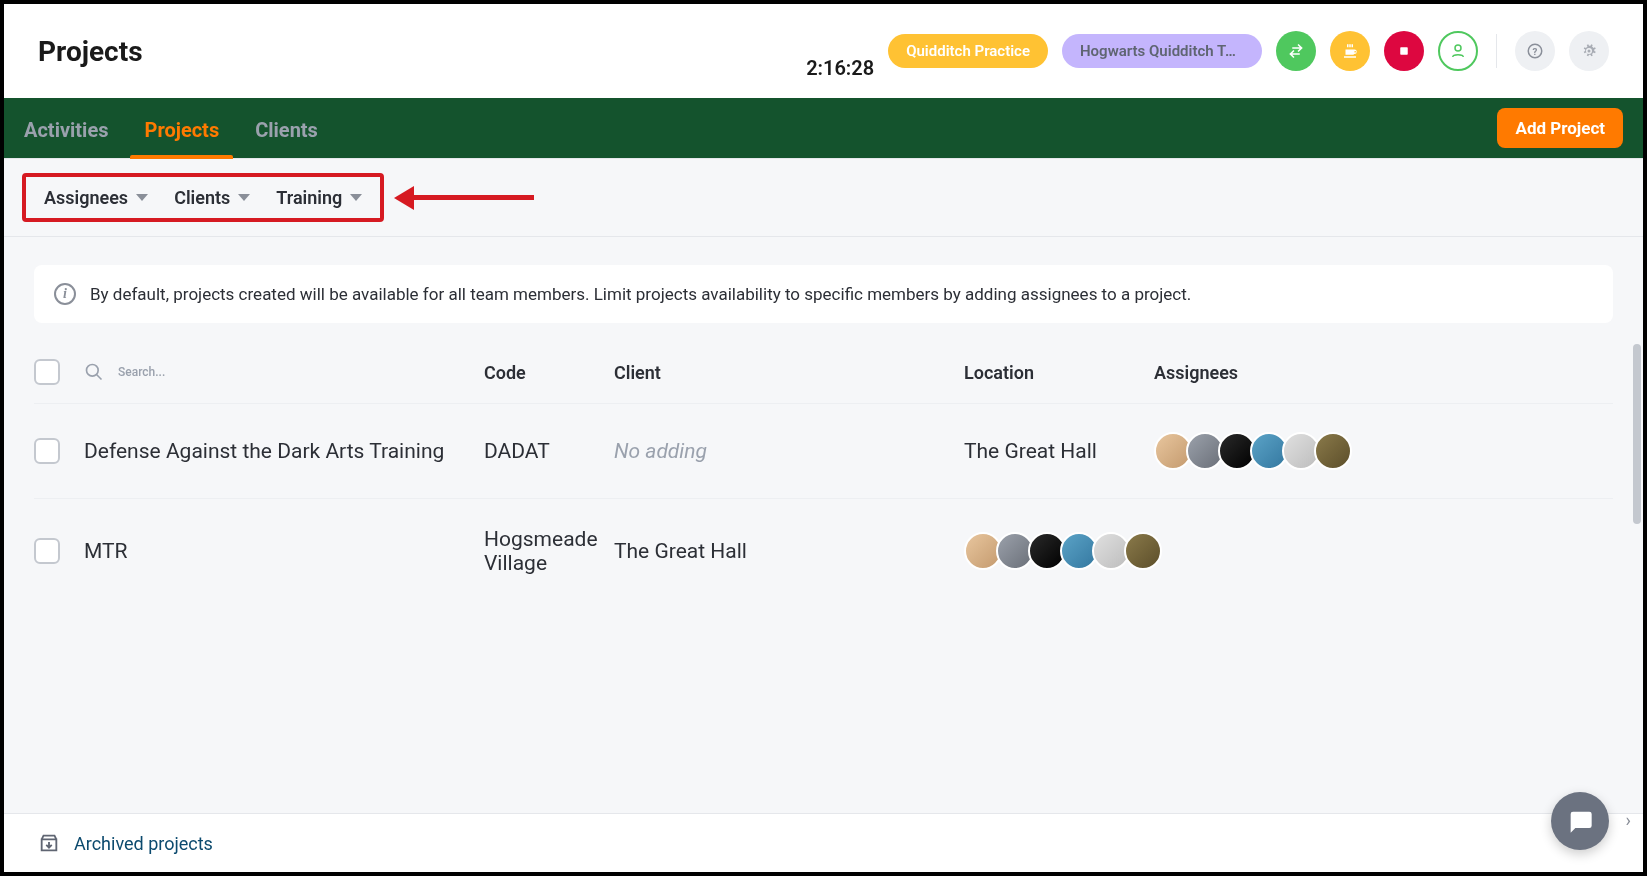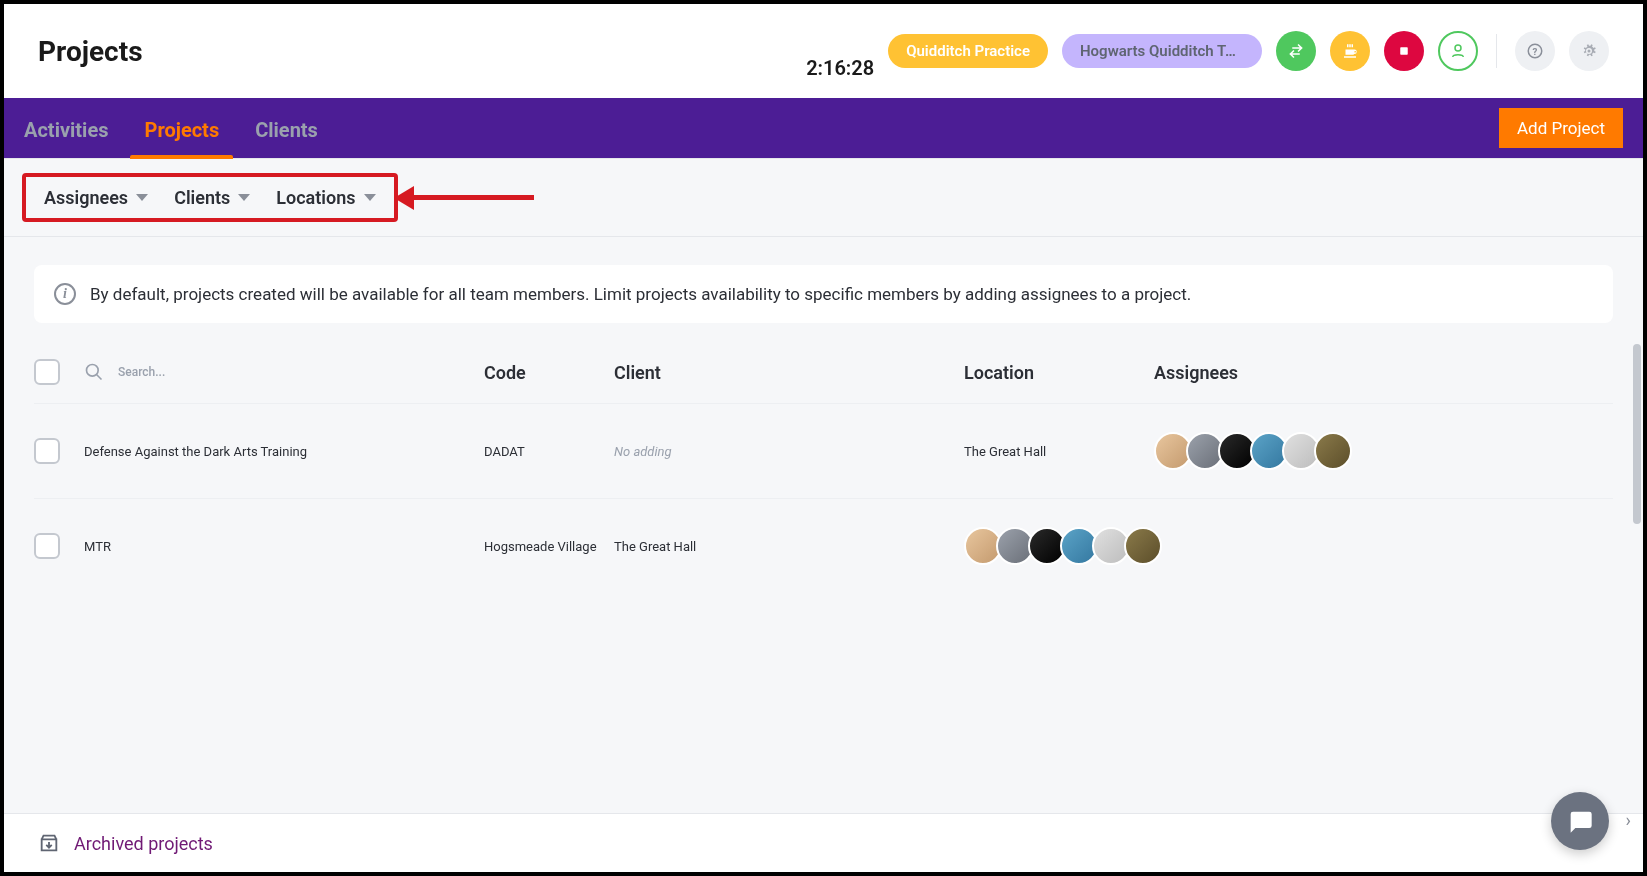--- a/index.html
+++ b/index.html
@@ -90,21 +90,21 @@
       background: #f6f7f9;
       display: flex;
       flex-direction: column;
       overflow: hidden;
     }
     .tab-bar {
       display: flex;
       align-items: center;
       justify-content: space-between;
       padding: 0 20px;
-      background: #4c1d95;
+      background: #14532d;
       border-bottom: 1px solid #e5e7eb;
     }
     .tabs {
       display: flex;
       gap: 36px;
     }
     .tab {
       font-size: 20px;
       font-weight: 700;
       color: #9aa1ad;
@@ -122,23 +122,23 @@
       left: -14px;
       right: -14px;
       height: 4px;
       background: #ff7a00;
       border-radius: 2px 2px 0 0;
     }
     .add-btn {
       background: #ff7a00;
       color: #fff;
       font-size: 17px;
-      font-weight: 400;
+      font-weight: 700;
       padding: 10px 18px;
-      border-radius: 0;
+      border-radius: 8px;
       border: none;
       cursor: pointer;
     }
     .filter-bar {
       position: relative;
       padding: 14px 18px;
       border-bottom: 1px solid #e5e7eb;
     }
     .filter-box {
       display: inline-flex;
@@ -253,21 +253,21 @@
     .search-input::placeholder {
       color: #9aa1ad;
       font-weight: 500;
     }
     .row {
       display: grid;
       grid-template-columns: 50px 400px 130px 350px 190px 1fr;
       align-items: center;
       padding: 28px 0;
       border-top: 1px solid #edeff2;
-      font-size: 13px;
+      font-size: 21px;
       color: #2c2f36;
     }
     .no-client {
       font-style: italic;
       color: #9aa1ad;
     }
     .avatar-stack {
       display: flex;
     }
     .avatar {
@@ -285,21 +285,21 @@
     .av4 { background: linear-gradient(135deg,#5ba3c7,#3478a0); }
     .av5 { background: linear-gradient(135deg,#e0e0e0,#bdbdbd); }
     .av6 { background: linear-gradient(135deg,#8a7a4a,#5c4e2a); }
     .footer {
       border-top: 1px solid #e5e7eb;
       padding: 18px 34px;
       display: flex;
       align-items: center;
       gap: 14px;
       font-size: 18px;
-      color: #701a75;
+      color: #0c4a6e;
       background: #fff;
     }
     .footer svg { width: 22px; height: 22px; }
     .chat-bubble {
       position: absolute;
       bottom: 22px;
       right: 34px;
       width: 58px;
       height: 58px;
       background: #6b7280;
@@ -387,21 +387,21 @@
       <div class="filter-box">
         <div class="filter-item">
           <span>Assignees</span>
           <span class="caret"></span>
         </div>
         <div class="filter-item">
           <span>Clients</span>
           <span class="caret"></span>
         </div>
         <div class="filter-item">
-          <span>Locations</span>
+          <span>Training</span>
           <span class="caret"></span>
         </div>
       </div>
       <div class="arrow-annotation">
         <div class="arrow-head"></div>
         <div class="arrow-line"></div>
       </div>
     </div>
 
     <div class="info-banner">

